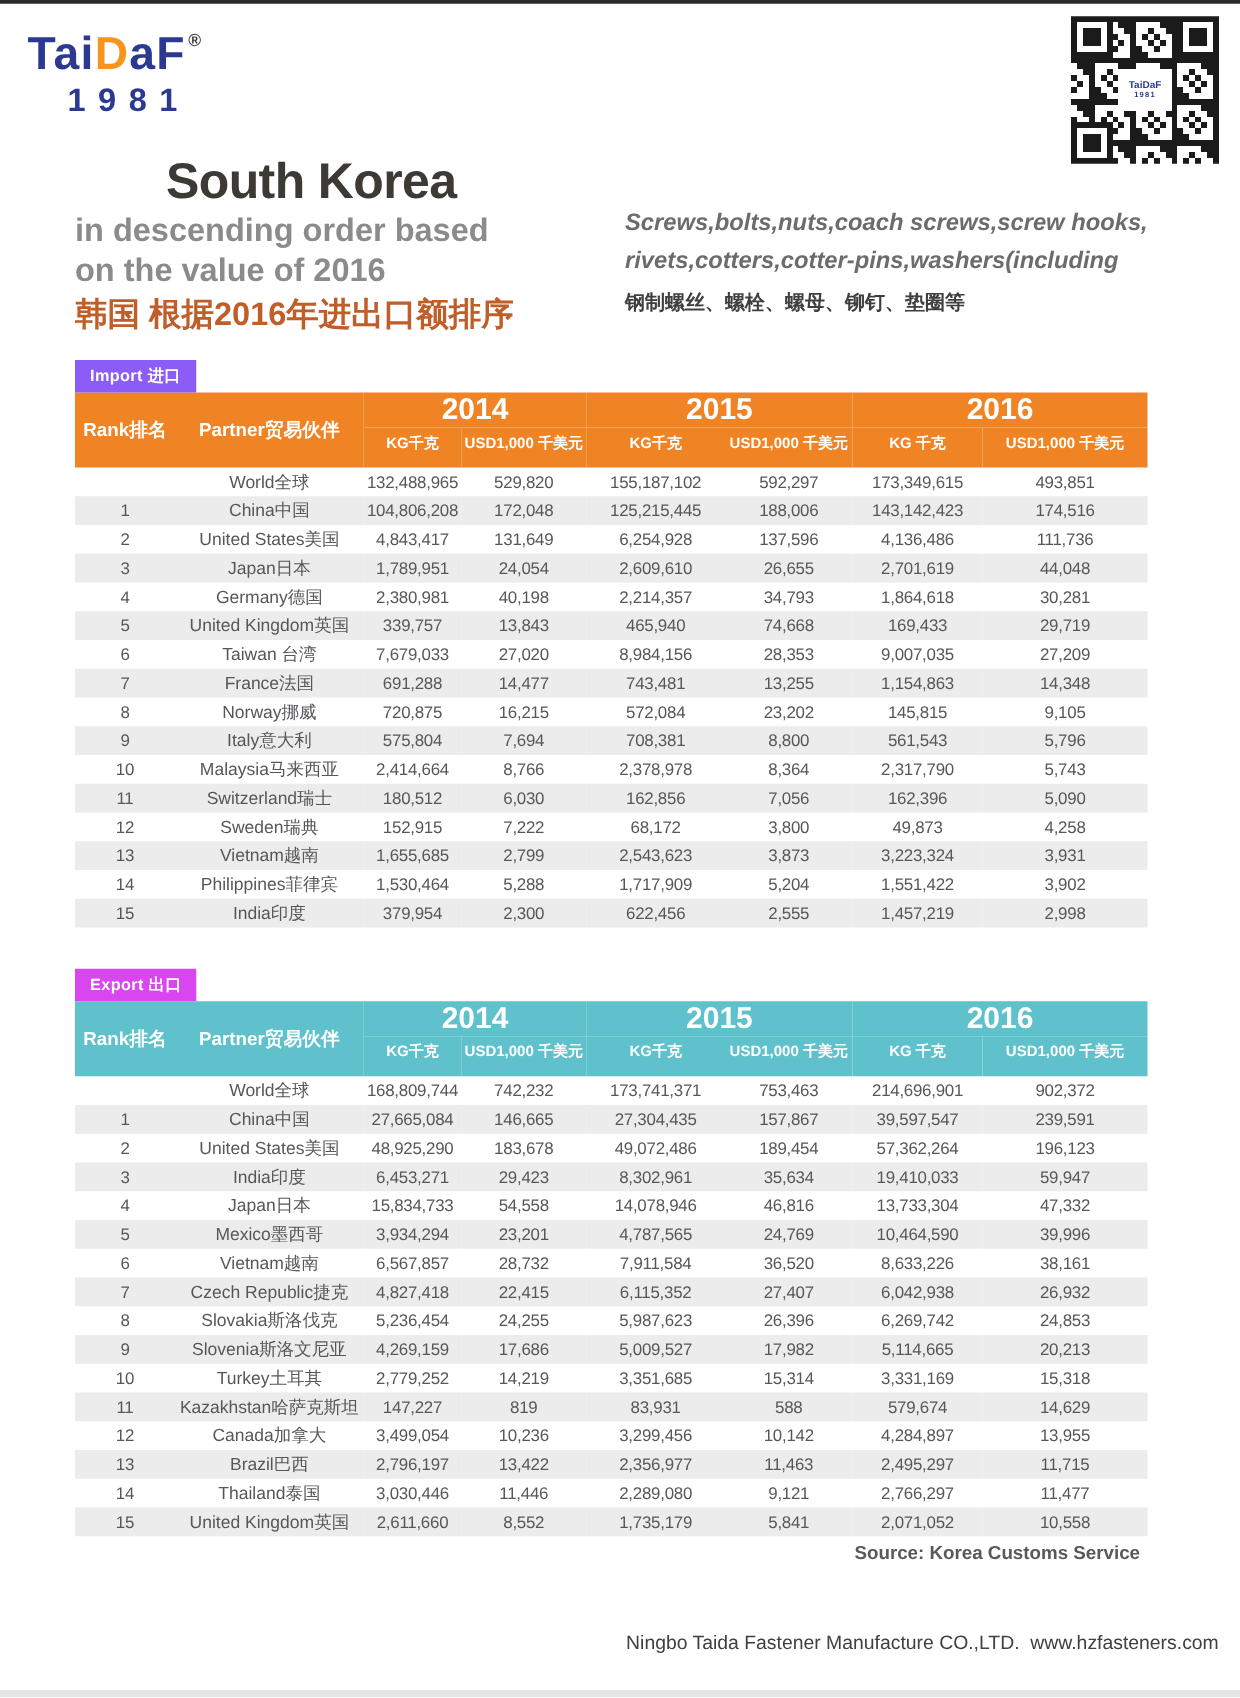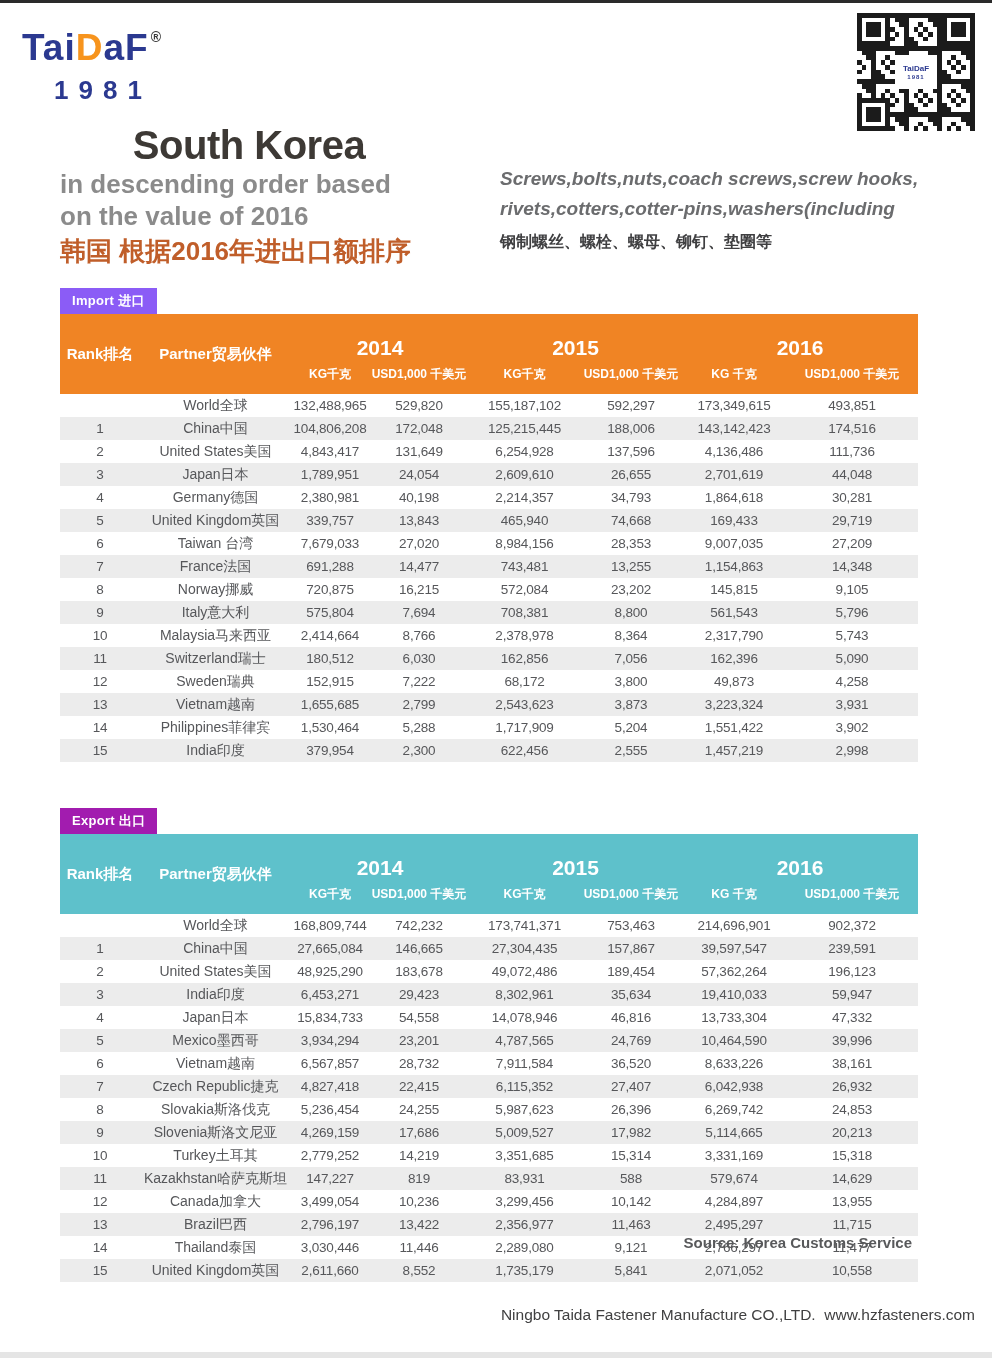--- a/index.html
+++ b/index.html
@@ -3,21 +3,21 @@
 <meta charset="utf-8">
 <style>
   html,body{margin:0;padding:0;background:#fff;}
   .sheet{position:relative;width:992px;height:1358px;margin:0 auto;background:#fff;overflow:hidden;
          font-family:"Liberation Sans","DejaVu Sans",sans-serif;}
   .top-line{position:absolute;left:0;top:0;width:100%;height:3px;background:#2a2a2a;}
   .bottom-bar{position:absolute;left:0;bottom:0;width:100%;height:6px;background:#e5e5e5;}
 
   
   .logo{position:absolute;left:22px;top:12px;}
-  .logo-text{font-size:37px;font-weight:800;letter-spacing:1px;color:#2b3990;line-height:51px;text-align:center;}
+  .logo-text{font-size:37px;font-weight:800;letter-spacing:1px;color:#2b3990;line-height:40px;text-align:center;}
   .logo-text .lp-orange{color:#f7941d;}
   .logo-text .reg{font-size:14px;font-weight:700;color:#3a3a3a;vertical-align:18px;margin-left:2px;}
   .logo-year{font-size:26px;font-weight:800;color:#2b3990;letter-spacing:10px;margin:2px 0 0 32px;}
 
   
   .qr{position:absolute;left:855px;top:13px;width:122px;height:118px;background:#fff;}
   .qr svg{display:block;width:122px;height:118px;}
   .qr-center{position:absolute;left:50%;top:50%;transform:translate(-50%,-50%);
              background:#fff;padding:1px 3px;text-align:center;line-height:1;}
   .qr-brand{font-size:8px;font-weight:800;color:#2b3990;}
@@ -35,26 +35,26 @@
   .desc{font-style:italic;font-weight:700;font-size:19px;line-height:30px;color:#6b6c6e;}
   .desc-cn{font-size:16px;font-weight:800;color:#3f3f41;margin-top:8px;}
 
   
   .table-wrap{position:absolute;left:60px;width:858px;}
   .import-wrap{top:288px;}
   .export-wrap{top:775px;}
   .tag{display:inline-block;color:#fff;font-size:13px;font-weight:700;padding:4px 12px 4px;
        letter-spacing:0.3px;vertical-align:bottom;}
   .import-wrap .tag{background:#8b5cf6;}
-  .export-wrap .tag{background:#a21caf;margin-top:33px;}
+  .export-wrap .tag{background:#d946ef;}
   table{border-collapse:collapse;table-layout:fixed;width:858px;}
   thead th{color:#fff;font-weight:700;padding:0;}
   .import-wrap thead th{background:#f08424;}
   .export-wrap thead th{background:#5ec1cb;}
-  .th-year{font-size:21px;height:28px;padding-top:20px;}
+  .th-year{font-size:24px;height:28px;padding-top:0;}
   .sub-row th{font-size:12px;height:24px;padding-bottom:8px;white-space:nowrap;}
   .th-rank,.th-partner{font-size:15px;}
   tbody td{text-align:center;font-size:13.5px;color:#56575a;height:23px;padding:0;
            white-space:nowrap;letter-spacing:-0.2px;}
   tbody td.partner-cell{font-size:14px;letter-spacing:0;}
   tbody tr:nth-child(even){background:#ececec;}
 
   
   .source{position:absolute;right:80px;top:1234px;font-size:15px;font-weight:700;color:#58595b;}
   .company{position:absolute;right:17px;top:1306px;font-size:15.5px;color:#404041;white-space:pre;}

